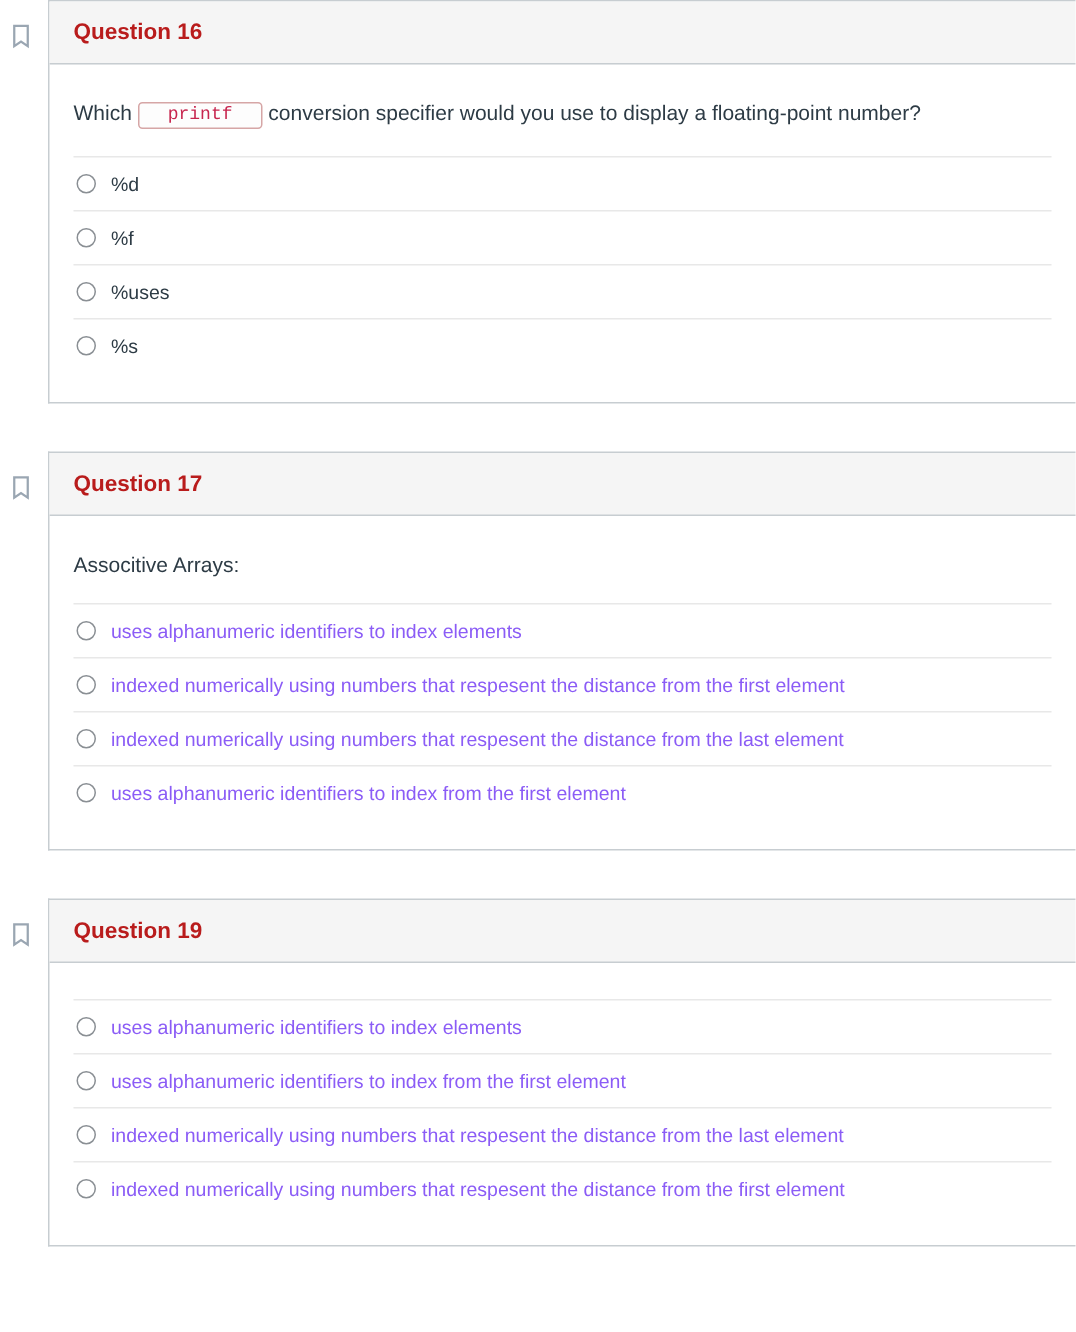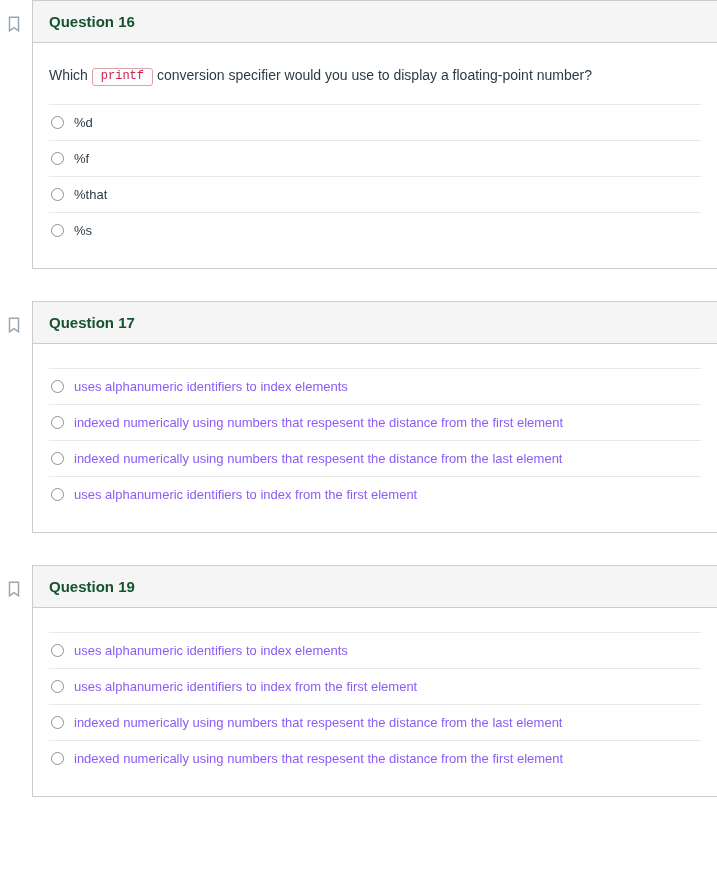--- a/index.html
+++ b/index.html
@@ -24,38 +24,38 @@
     width: 18px;
     height: 18px;
   }
   .bookmark-icon svg { display: block; }
   .question-header {
     background: #f5f5f5;
     border-bottom: 1px solid #c7cdd1;
     padding: 12px 16px;
     font-weight: 700;
     font-size: 15px;
-    color: #14532d;
+    color: #b91c1c;
   }
   .question-body {
     padding: 24px 16px 20px 16px;
   }
   .question-prompt {
     color: #2d3b45;
     font-size: 14px;
     margin-bottom: 18px;
   }
   .code-badge {
     display: inline-block;
     border: 1px solid #d6a6a6;
     background: #fdfdfd;
     color: #c7254e;
     font-family: "Courier New", Courier, monospace;
     font-size: 12px;
-    padding: 0 8px;
+    padding: 0 19px;
     border-radius: 3px;
     line-height: 1.3;
     vertical-align: 1px;
   }
   .answers { }
   .answer-row {
     border-top: 1px solid #e8e8e8;
     padding: 10px 2px 10px 2px;
     display: flex;
     align-items: center;
@@ -93,38 +93,39 @@
       <div class="answer-row">
         <span class="radio"></span>
         <span class="answer-text">%d</span>
       </div>
       <div class="answer-row">
         <span class="radio"></span>
         <span class="answer-text">%f</span>
       </div>
       <div class="answer-row">
         <span class="radio"></span>
-        <span class="answer-text">%that</span>
+        <span class="answer-text">%uses</span>
       </div>
       <div class="answer-row">
         <span class="radio"></span>
         <span class="answer-text">%s</span>
       </div>
     </div>
   </div>
 </div>
 
 <div class="question-block link-color">
   <div class="bookmark-icon">
     <svg viewBox="0 0 24 24" width="18" height="18" fill="none" stroke="#9aa6b2" stroke-width="2">
       <path d="M6 3 h12 v18 l-6 -4 l-6 4 Z"></path>
     </svg>
   </div>
   <div class="question-header">Question 17</div>
   <div class="question-body">
+    <div class="question-prompt">Associtive Arrays:</div>
     <div class="answers">
       <div class="answer-row">
         <span class="radio"></span>
         <span class="answer-text">uses alphanumeric identifiers to index elements</span>
       </div>
       <div class="answer-row">
         <span class="radio"></span>
         <span class="answer-text">indexed numerically using numbers that respesent the distance from the first element</span>
       </div>
       <div class="answer-row">

